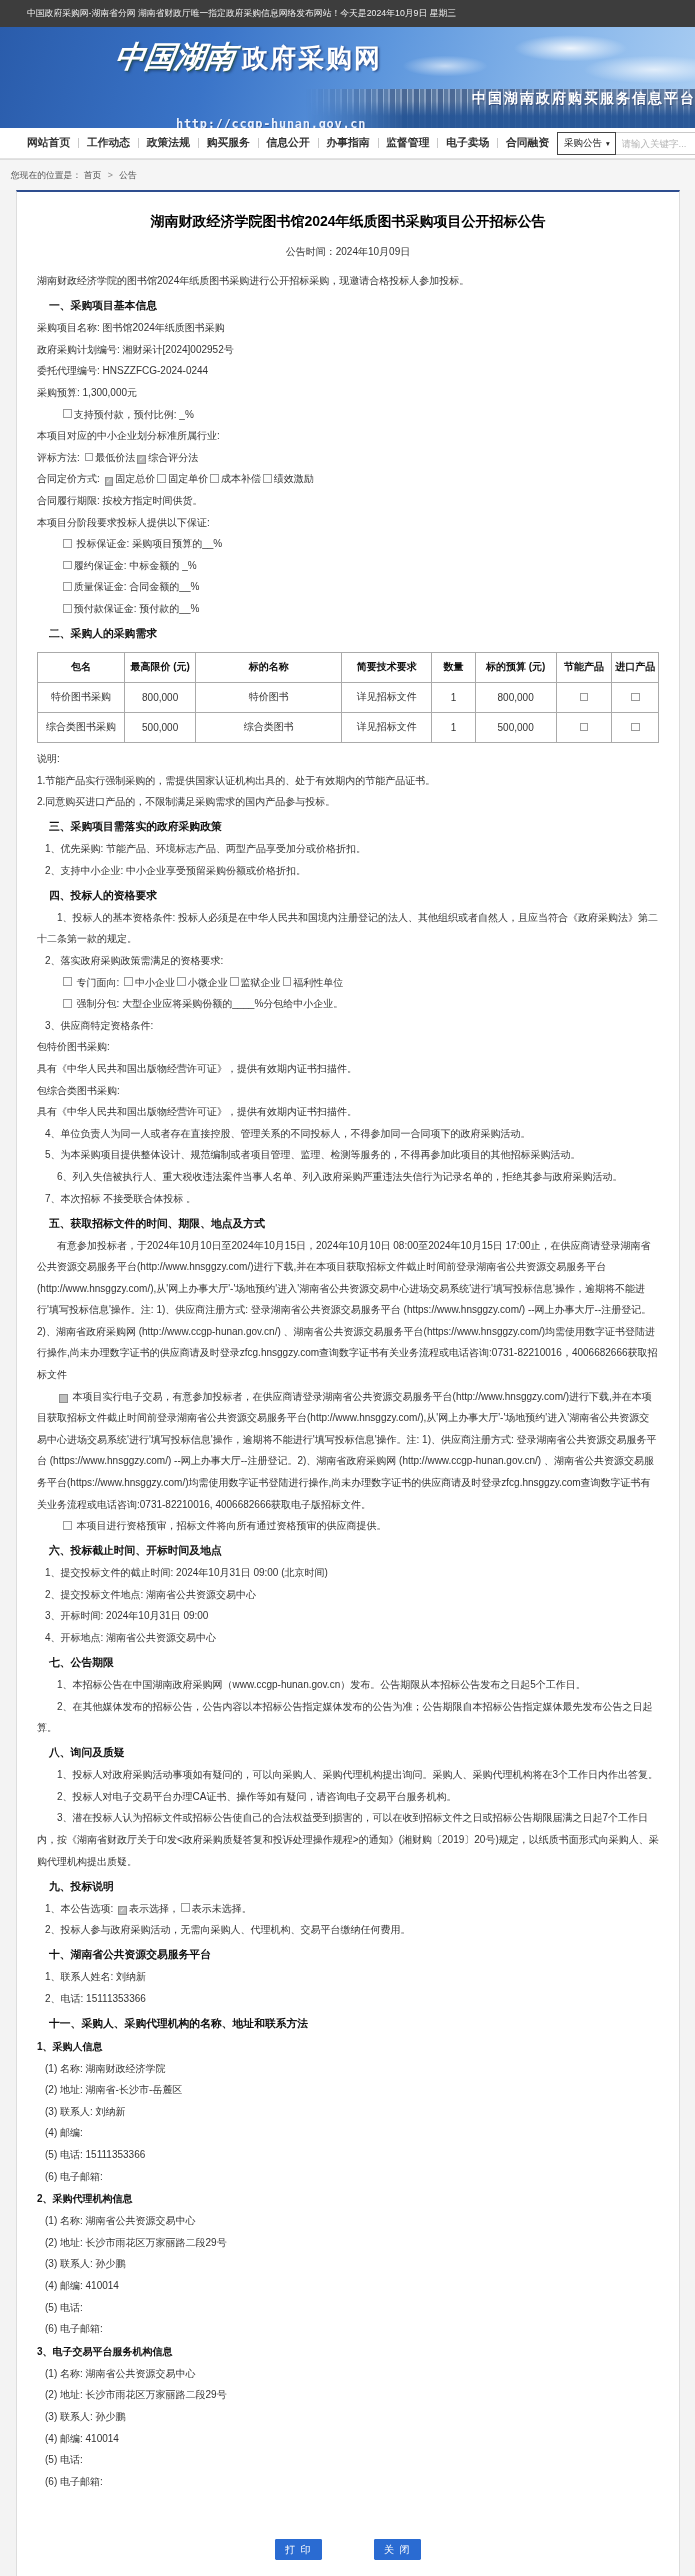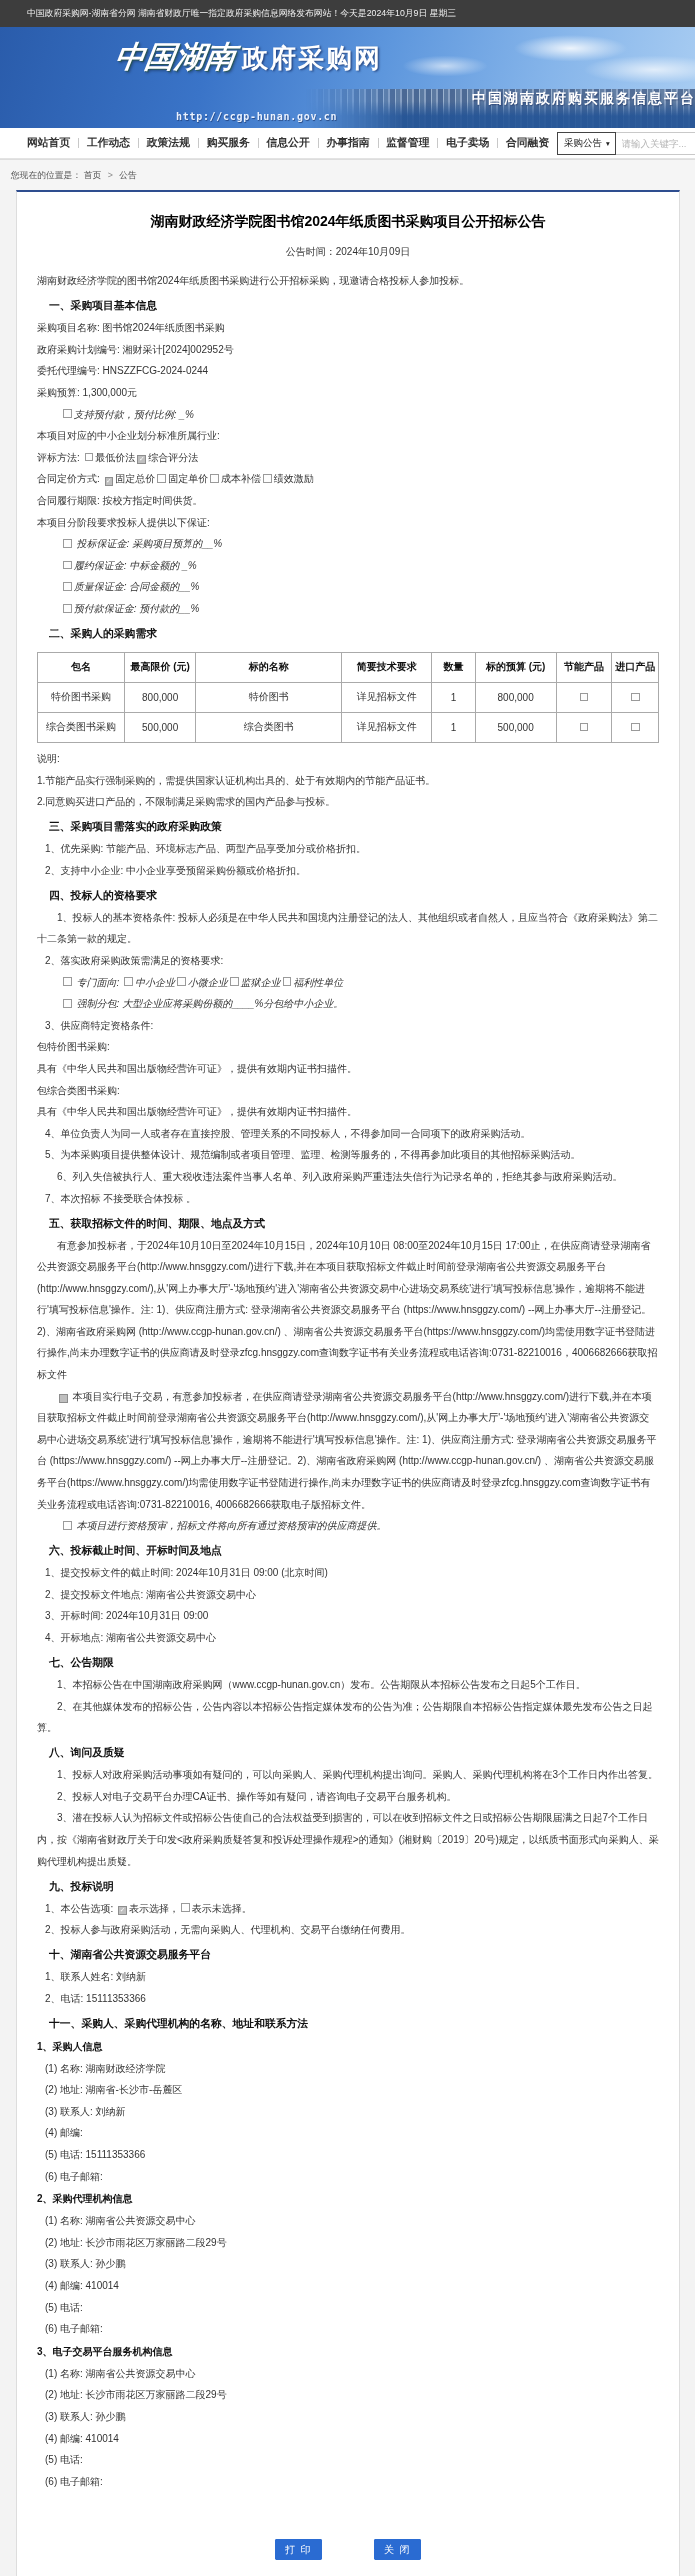--- a/index.html
+++ b/index.html
@@ -50,21 +50,21 @@
     letter-spacing: 2px; margin-left: 4px;
     text-shadow: 1.4px 1.4px 2px rgba(20,40,90,.65);
   }
   .banner-sub {
     margin-top: 12px; font-size: 14px; font-weight: bold; color:#fff;
     letter-spacing: 2px; text-shadow: 0.7px 0.7px 1.4px rgba(20,40,90,.6);
     padding-left: 6.8px;
     text-align: right;
   }
   .banner-url {
-    margin-top: 3px; font-size: 10px; font-weight: bold; color:#eaf2ff;
+    margin-top: 9px; font-size: 12px; font-weight: bold; color:#eaf2ff;
     letter-spacing: 0.7px; padding-left: 61px; text-shadow: 0.7px 0.7px 0.7px rgba(20,40,90,.6);
     font-family: "DejaVu Sans Mono", monospace;
   }
   
   .nav {
     height: 31px; background: #fff; display: flex; align-items: center;
     padding: 0 4px 0 19px; border-bottom: 0.7px solid #e3e3e3;
   }
   .nav-menu { display: flex; align-items: center; flex: 1 1 auto; }
   .nav-item {
@@ -98,21 +98,21 @@
     border-top: 2px solid var(--accent-navy, #2e4d8f);
     padding: 15px 20px 6.8px 20px;
   }
   .doc-title {
     text-align: center; font-size: 14px; font-weight: bold; color: #000;
     line-height: 23px; margin-top: 2.7px;
   }
   .doc-meta { text-align: center; font-size: 10px; color: #333; line-height: 20px; margin: 9.5px 0 8px; }
   .para { font-size: 10px; line-height: 21.6px; color: #333; }
   .para.i1 { padding-left: 8px; }
-  .para.i2 { padding-left: 24px; font-style: italic; }
+  .para.i2 { padding-left: 24px; }
   .para.ti { text-indent: 2em; }
   .sec-h { font-size: 10.8px; font-weight: bold; color: #111; line-height: 24px; margin-top: 1.4px; margin-left: 12px; }
   .sub-h { font-size: 10px; font-weight: bold; color: #111; line-height: 23px; }
   .cb {
     display: inline-flex; width: 8.8px; height: 8.8px; border: 0.7px solid #9a9a9a;
     background: #fdfdfd; vertical-align: -0.7px; margin: 0 2px;
     align-items: center; justify-content: center;
     font-size: 6.8px; line-height: 1; color: #fff;
   }
   .cb.on { background: #bfbfbf; border-color: #8d8d8d; }

